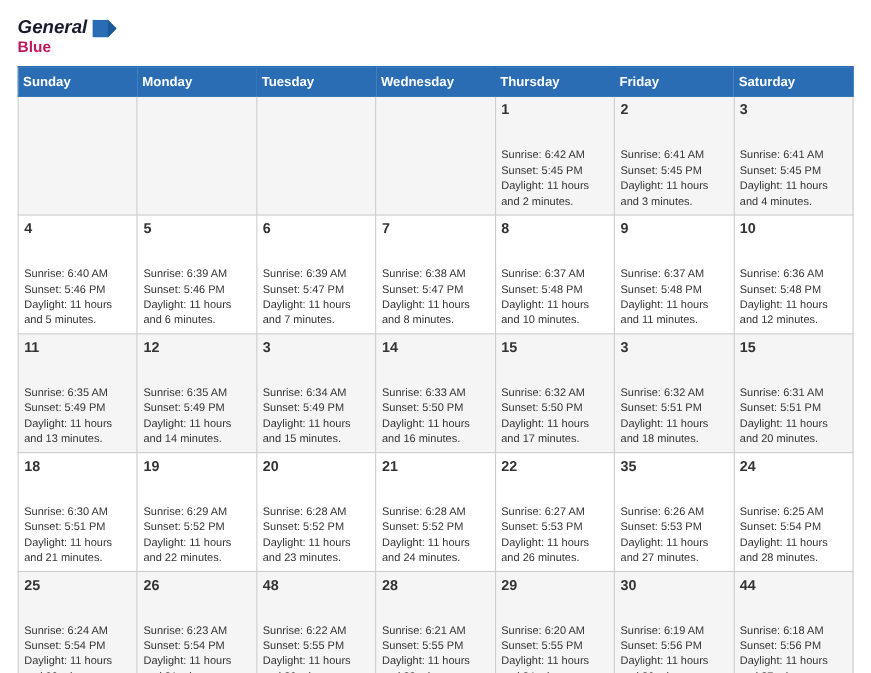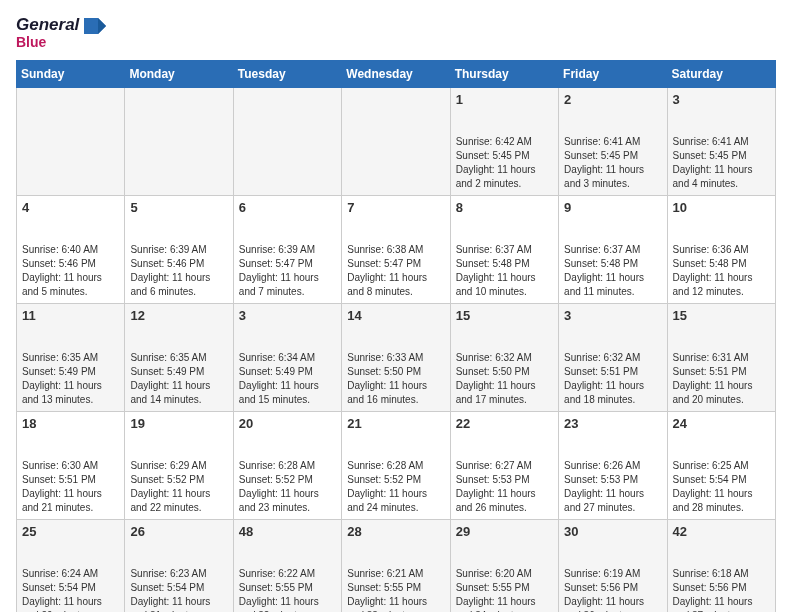--- a/index.html
+++ b/index.html
@@ -249,21 +249,21 @@
           Sunrise: 6:28 AM<br>Sunset: 5:52 PM<br>Daylight: 11 hours and 24 minutes.
         </div>
       </td>
         <td>
         <span class="day-number">22</span>
         <div class="day-info">
           Sunrise: 6:27 AM<br>Sunset: 5:53 PM<br>Daylight: 11 hours and 26 minutes.
         </div>
       </td>
         <td>
-        <span class="day-number">23</span>
+        <span class="day-number">35</span>
         <div class="day-info">
           Sunrise: 6:26 AM<br>Sunset: 5:53 PM<br>Daylight: 11 hours and 27 minutes.
         </div>
       </td>
         <td>
         <span class="day-number">24</span>
         <div class="day-info">
           Sunrise: 6:25 AM<br>Sunset: 5:54 PM<br>Daylight: 11 hours and 28 minutes.
         </div>
       </td>
@@ -299,20 +299,20 @@
           Sunrise: 6:20 AM<br>Sunset: 5:55 PM<br>Daylight: 11 hours and 34 minutes.
         </div>
       </td>
         <td>
         <span class="day-number">30</span>
         <div class="day-info">
           Sunrise: 6:19 AM<br>Sunset: 5:56 PM<br>Daylight: 11 hours and 36 minutes.
         </div>
       </td>
         <td>
-        <span class="day-number">42</span>
+        <span class="day-number">44</span>
         <div class="day-info">
           Sunrise: 6:18 AM<br>Sunset: 5:56 PM<br>Daylight: 11 hours and 37 minutes.
         </div>
       </td>
       </tr>
     </tbody>
 </table>
 
 </body></html>

